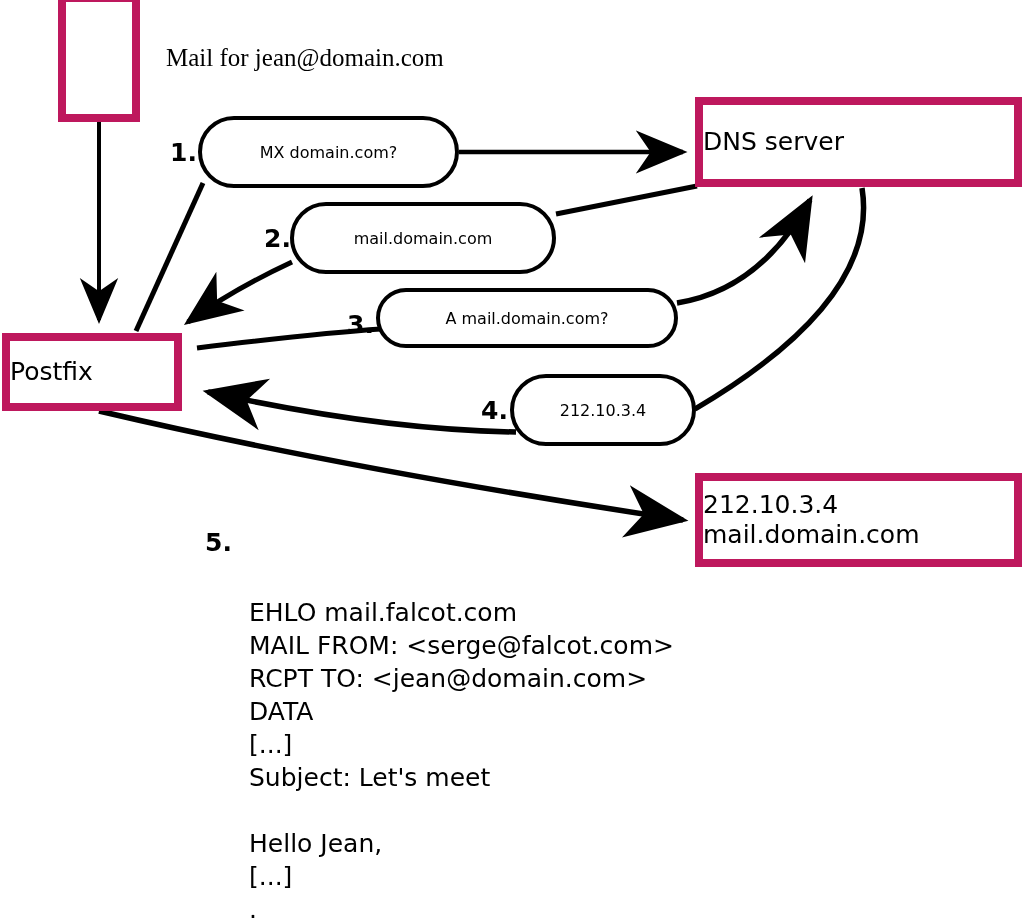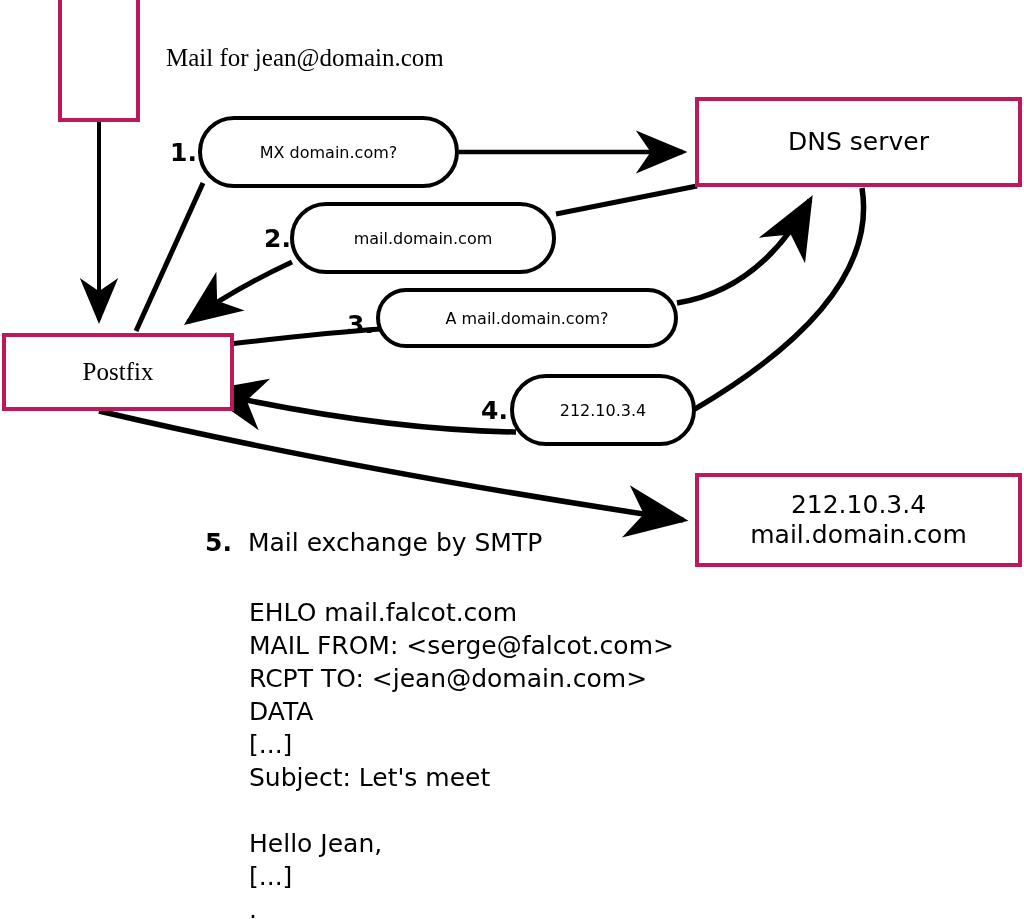--- a/index.html
+++ b/index.html
@@ -20,25 +20,25 @@
   }
   #wires {
     position: absolute;
     left: 0; top: 0;
     width: 1024px;
     height: 919px;
   }
   .node-box {
     position: absolute;
     box-sizing: border-box;
-    border: 4px solid #be185d;
+    border: 8px solid #be185d;
     background: #fff;
     display: flex;
     flex-direction: column;
-    align-items: center;
+    align-items: flex-start;
     justify-content: center;
     text-align: center;
     line-height: 1.22;
     font-size: 25px;
     z-index: 3;
   }
   .pill {
     position: absolute;
     box-sizing: border-box;
     border: 4px solid #000;
@@ -111,21 +111,21 @@
 
     <path d="M516,432 Q380,430 208,392" stroke="#000" stroke-width="5.5" fill="none" marker-end="url(#ah)"></path>
 
     <path d="M99,411 Q350,470 683,520" stroke="#000" stroke-width="5.5" fill="none" marker-end="url(#ah)"></path>
   </svg>
 
   <div class="node-box" style="left:58px; top:-6px; width:82px; height:128px;">
     <span></span>
   </div>
 
-  <div class="node-box" style="left:2px; top:333px; width:232px; height:78px;font-family:Liberation Serif, serif;">
+  <div class="node-box" style="left:2px; top:333px; width:180px; height:78px;">
     <span>Postfix</span>
   </div>
 
   <div class="node-box" style="left:695px; top:97px; width:327px; height:90px;">
     <span>DNS server</span>
   </div>
 
   <div class="node-box" style="left:695px; top:473px; width:327px; height:94px;">
     <span>212.10.3.4</span>
     <span>mail.domain.com</span>
@@ -149,21 +149,20 @@
   <div class="pill" style="left:376px; top:288px; width:302px; height:60px;">
     <span>A mail.domain.com?</span>
   </div>
 
   <div class="pill" style="left:510px; top:374px; width:186px; height:72px;">
     <span>212.10.3.4</span>
   </div>
 
   <div class="step5-row" style="left:205px; top:528px;">
     <span class="num">5.</span>
-    <span>Mail exchange by SMTP</span>
   </div>
 
   <div class="smtp-block" style="left:249px; top:596px;">EHLO mail.falcot.com
 MAIL FROM: &lt;serge@falcot.com&gt;
 RCPT TO: &lt;jean@domain.com&gt;
 DATA
 [...]
 Subject: Let's meet
 
 Hello Jean,

